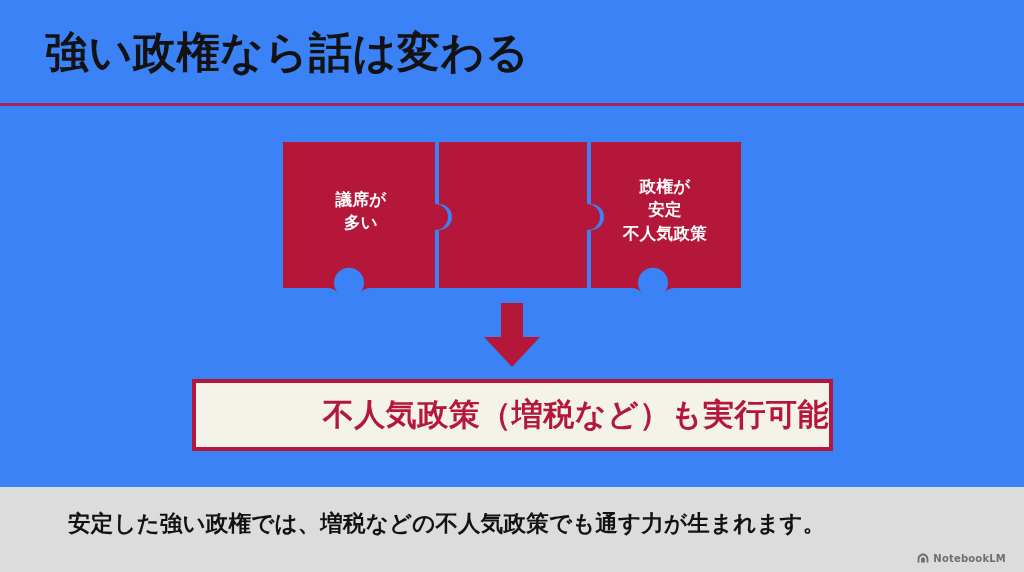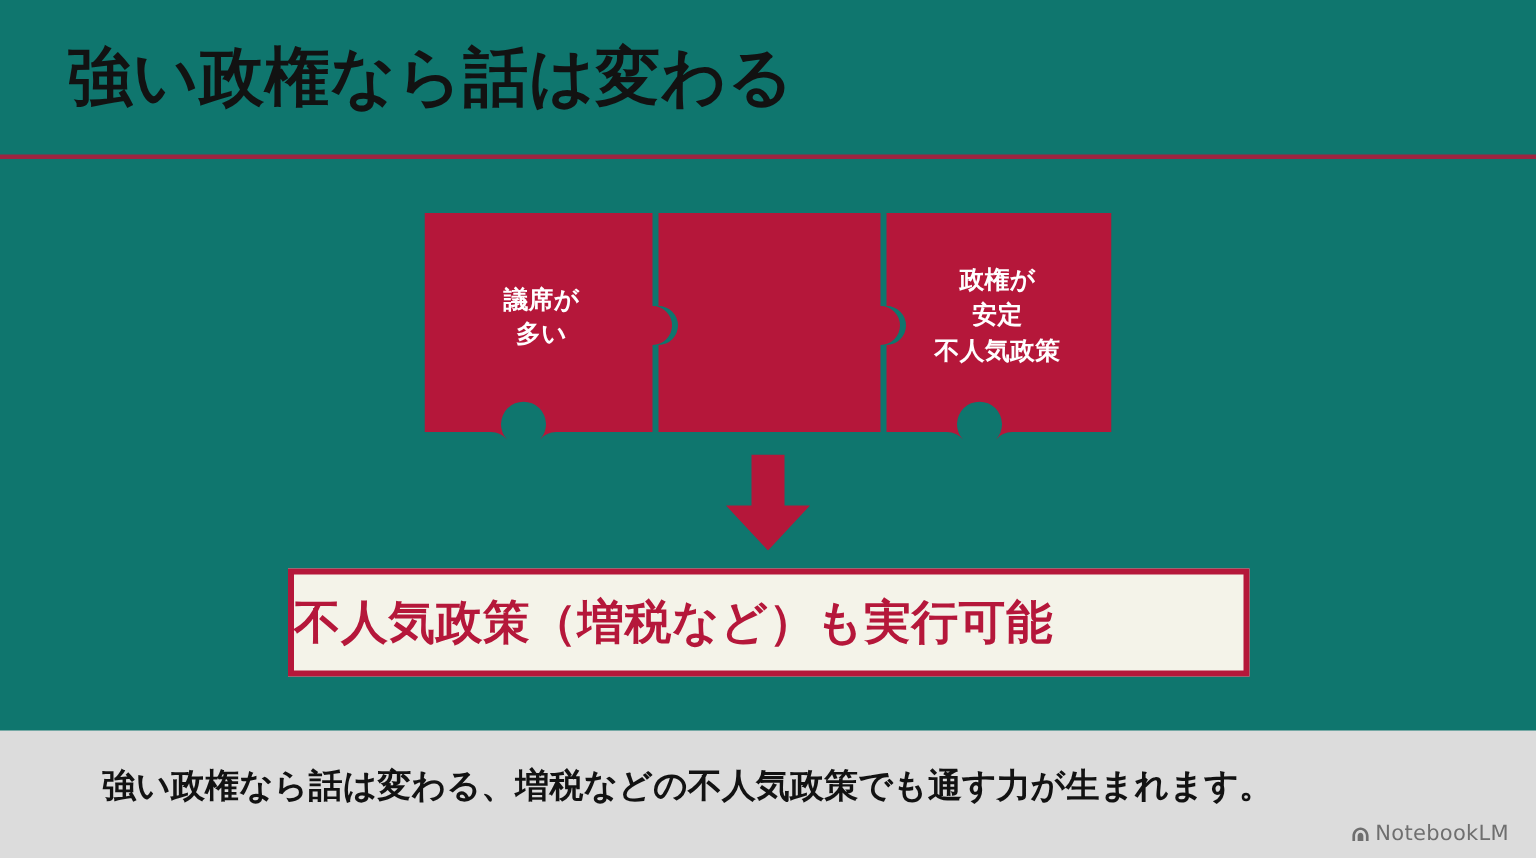--- a/index.html
+++ b/index.html
@@ -5,21 +5,21 @@
 <style>
   html, body {
     margin: 0;
     padding: 0;
     background: #ffffff;
   }
   #slide {
     position: relative;
     width: 1024px;
     height: 572px;
-    background: #0f766e;
+    background: #3b82f6;
     overflow: hidden;
     font-family: "DejaVu Sans", "Liberation Sans", sans-serif;
   }
 
   
   #title {
     position: absolute;
     left: 45px;
     top: 28px;
     font-size: 43px;
@@ -84,21 +84,21 @@
     position: absolute;
     left: 192px;
     top: 379px;
     width: 641px;
     height: 72px;
     box-sizing: border-box;
     border: 4px solid #b5173a;
     background: #f4f3e9;
     display: flex;
     align-items: center;
-    justify-content: flex-start;
+    justify-content: flex-end;
   }
   #result-text {
     color: #b5173a;
     font-size: 31px;
     font-weight: 700;
     letter-spacing: 0.5px;
     white-space: nowrap;
   }
 
   
@@ -121,22 +121,22 @@
     white-space: nowrap;
   }
   #watermark {
     position: absolute;
     right: 18px;
     bottom: 8px;
     display: flex;
     align-items: center;
     gap: 4px;
     color: #6f6f6f;
-    font-size: 14px;
-    font-weight: 400;
+    font-size: 10px;
+    font-weight: 700;
     letter-spacing: 0.2px;
   }
   #watermark-icon { display: block; }
 </style>
 </head>
 <body>
 
 <div id="slide">
 
   <div id="title">強い政権なら話は変わる</div>
@@ -185,21 +185,21 @@
 
   <svg id="arrow" viewBox="0 0 56 64" xmlns="http://www.w3.org/2000/svg">
     <path fill="#b5173a" d="M17,0 H39 V34 H56 L28,64 L0,34 H17 Z"></path>
   </svg>
 
   <div id="result-box">
     <span id="result-text">不人気政策（増税など）も実行可能</span>
   </div>
 
   <div id="caption-bar">
-    <div id="caption-text">強い政権なら話は変わる、増税などの不人気政策でも通す力が生まれます。</div>
+    <div id="caption-text">安定した強い政権では、増税などの不人気政策でも通す力が生まれます。</div>
     <div id="watermark">
       <svg id="watermark-icon" width="12" height="11" viewBox="0 0 12 11" xmlns="http://www.w3.org/2000/svg">
         <path fill="#6f6f6f" d="M6,0.6 C9,0.6 11.4,3.2 11.4,6.4 L11.4,9.6 L9.6,9.6 L9.6,6.4
                  C9.6,4.2 8,2.4 6,2.4 C4,2.4 2.4,4.2 2.4,6.4 L2.4,9.6
                  L0.6,9.6 L0.6,6.4 C0.6,3.2 3,0.6 6,0.6 Z
                  M6,4.2 C7.1,4.2 7.9,5.2 7.9,6.4 L7.9,9.6 L4.1,9.6
                  L4.1,6.4 C4.1,5.2 4.9,4.2 6,4.2 Z"></path>
       </svg>
       <span>NotebookLM</span>
     </div>

